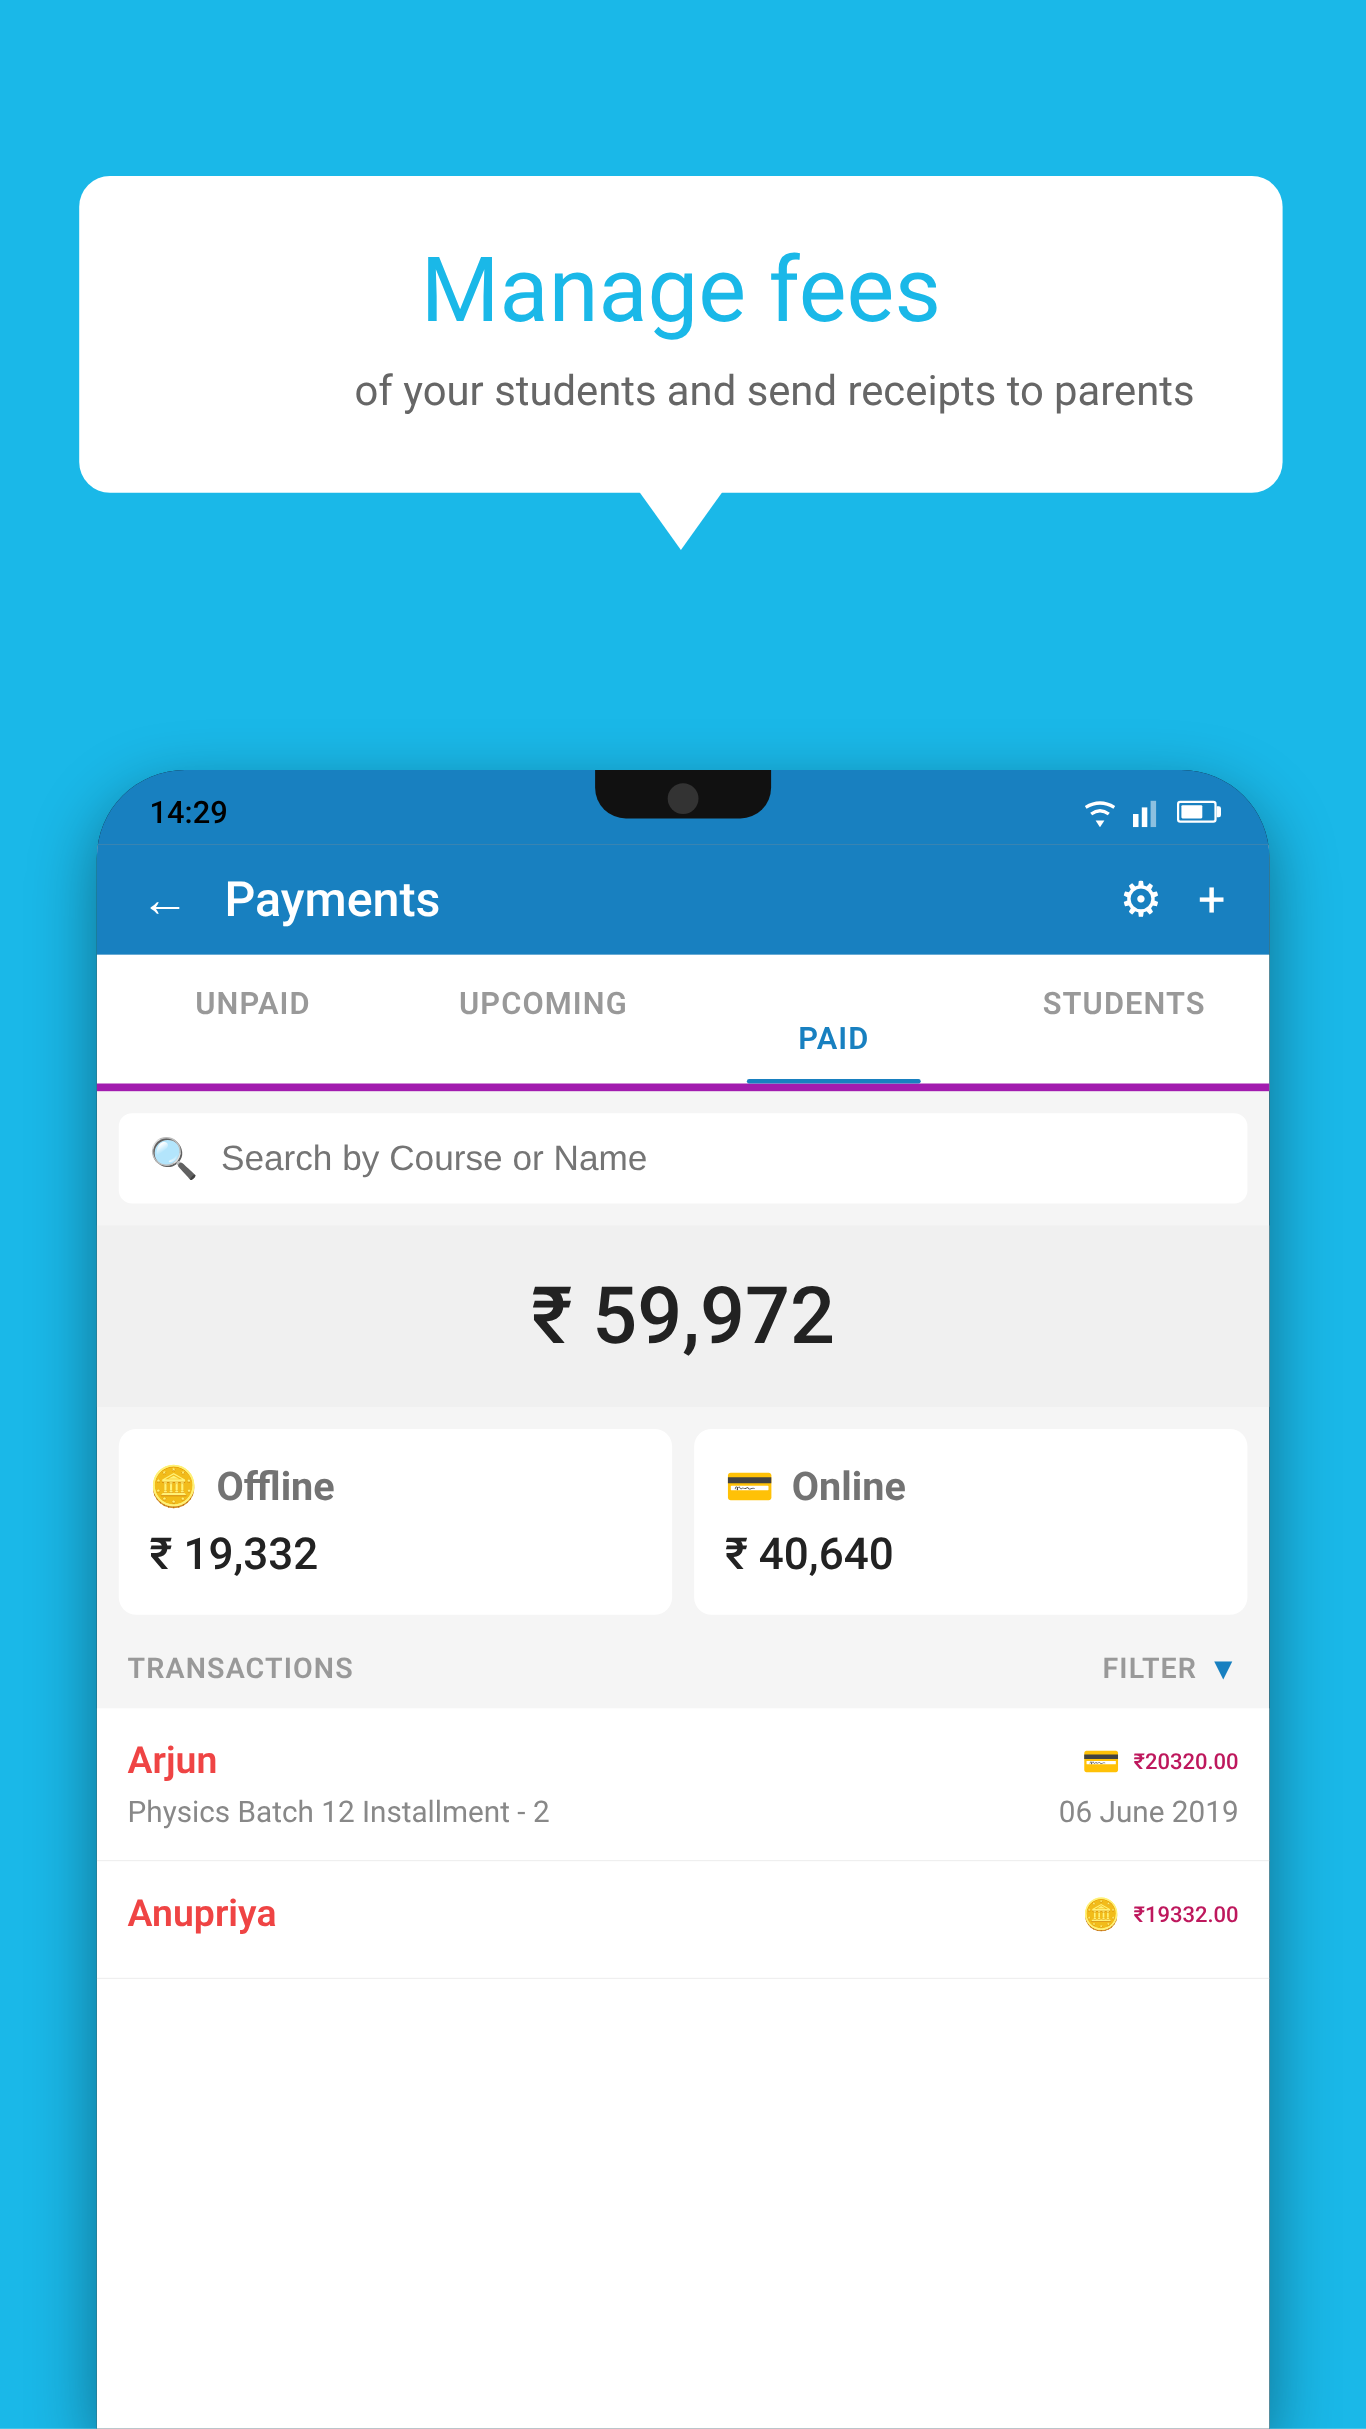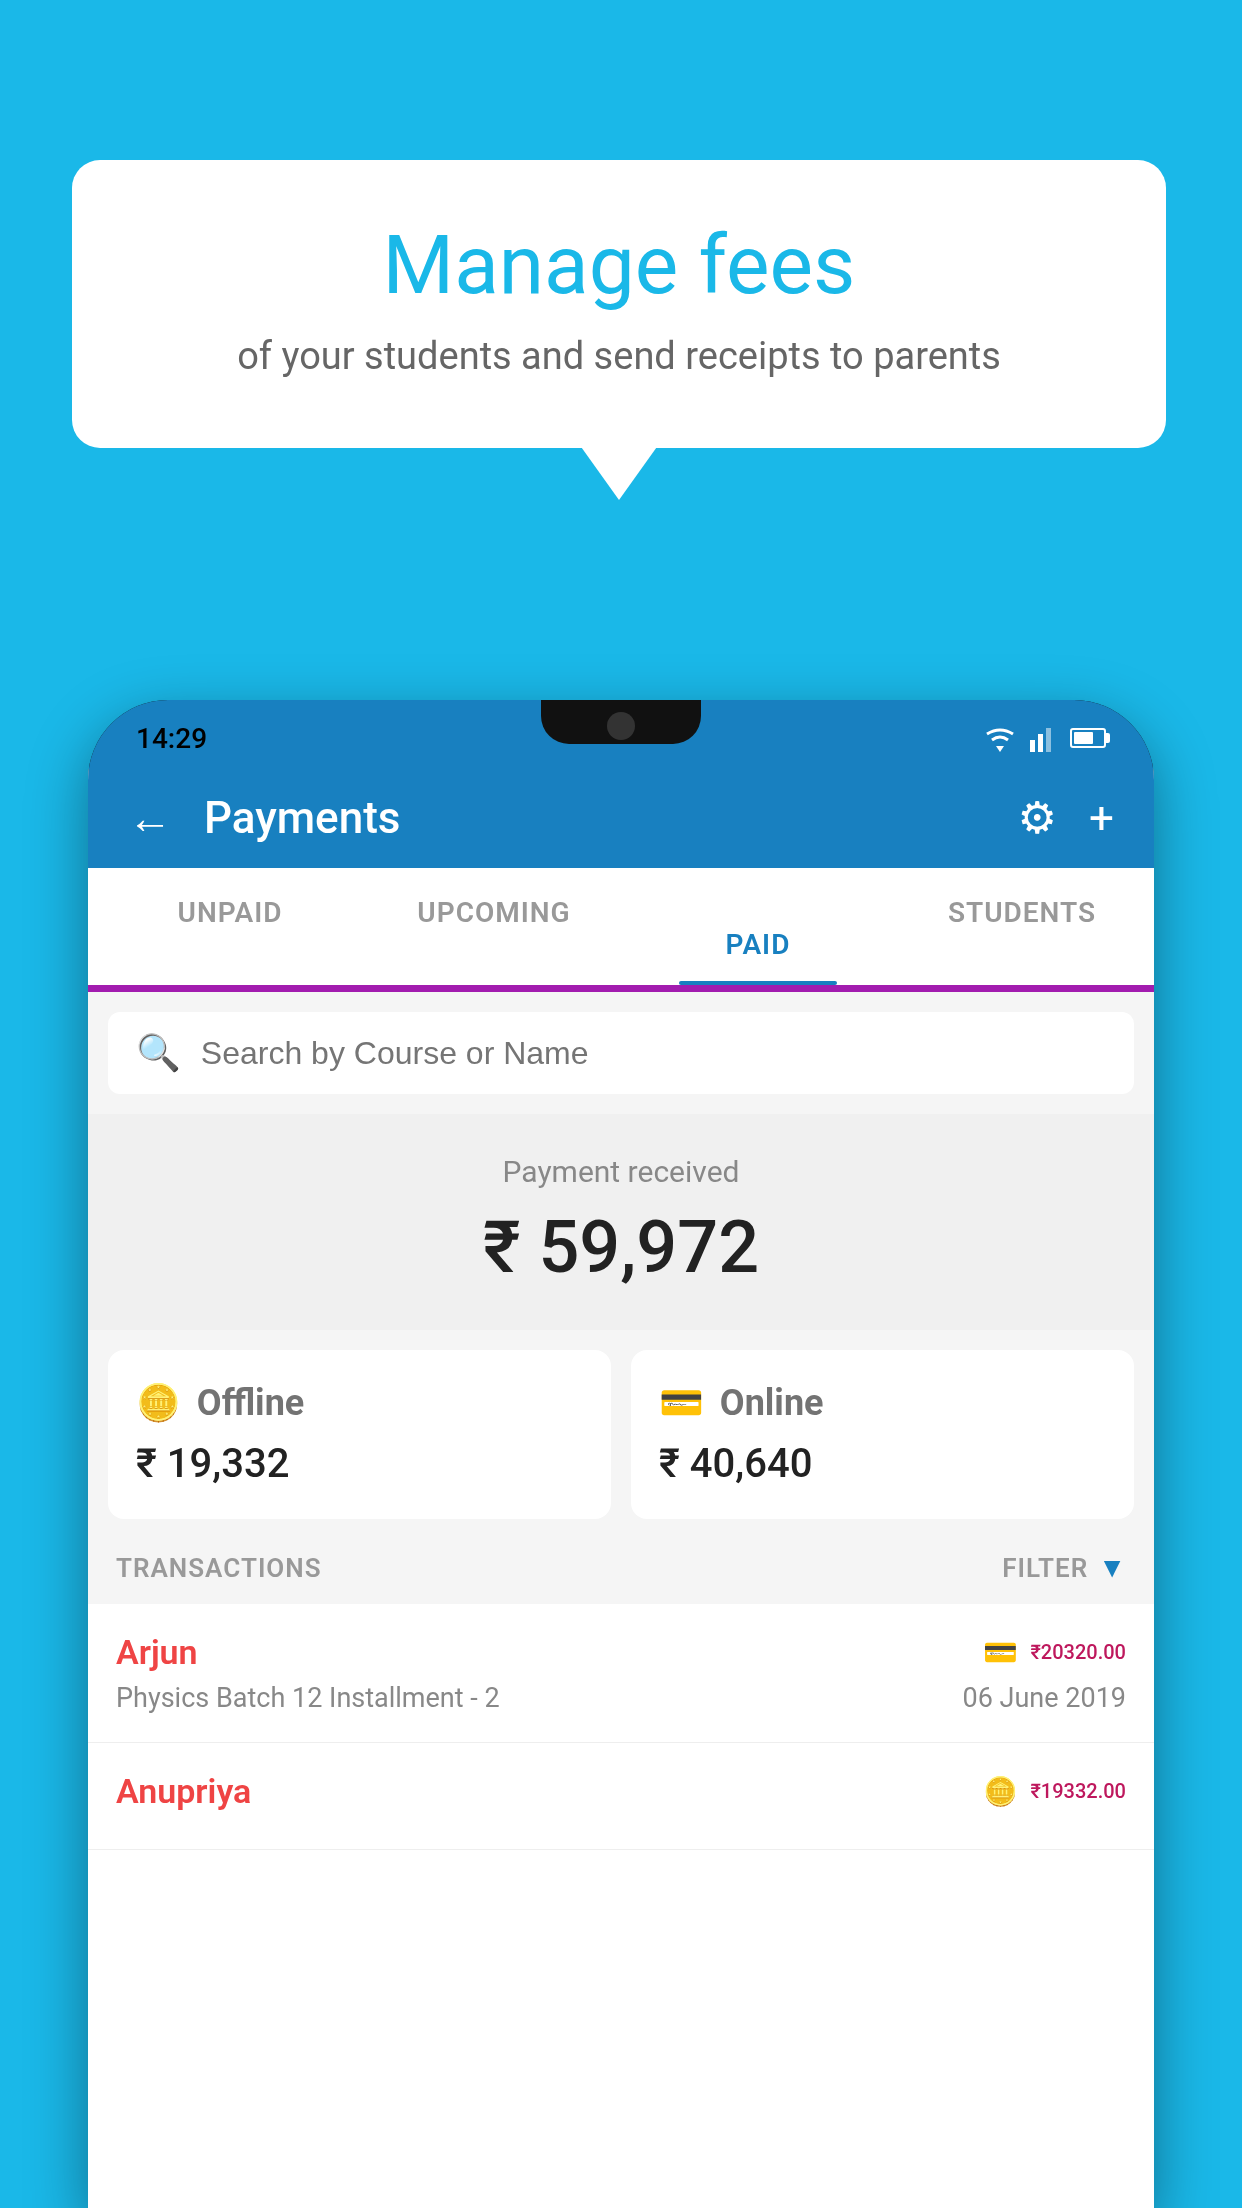--- a/index.html
+++ b/index.html
@@ -42,20 +42,21 @@
       font-weight: 400;
       color: #1ab8e8;
       line-height: 1.1;
       margin-bottom: 24px;
     }
 
     .bubble-subtitle {
       font-size: 38px;
       color: #666;
       font-weight: 400;
+      text-align: right;
     }
 
     
     .phone-frame {
       position: absolute;
       top: 700px;
       left: 88px;
       right: 88px;
       bottom: 0;
       background: #111;
@@ -454,21 +455,20 @@
       <div class="tab-item active">PAID</div>
       <div class="tab-item">STUDENTS</div>
     </div>
 
     <div class="search-container">
       <span class="search-icon-el">🔍</span>
       <input class="search-input" type="text" placeholder="Search by Course or Name" style="">
     </div>
 
     <div class="payment-received-section">
-      <div class="payment-label">Payment received</div>
       <div class="payment-amount">₹ 59,972</div>
     </div>
 
     <div class="cards-row">
       <div class="payment-card">
         <div class="card-header-row">
           <span class="card-icon">🪙</span>
           <span class="card-type-label">Offline</span>
         </div>
         <div class="card-amount">₹ 19,332</div>

